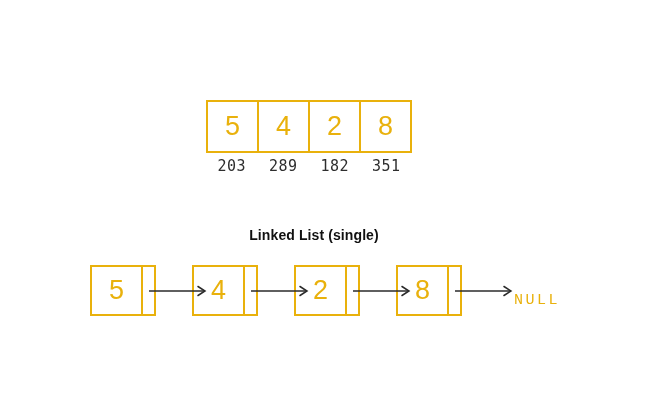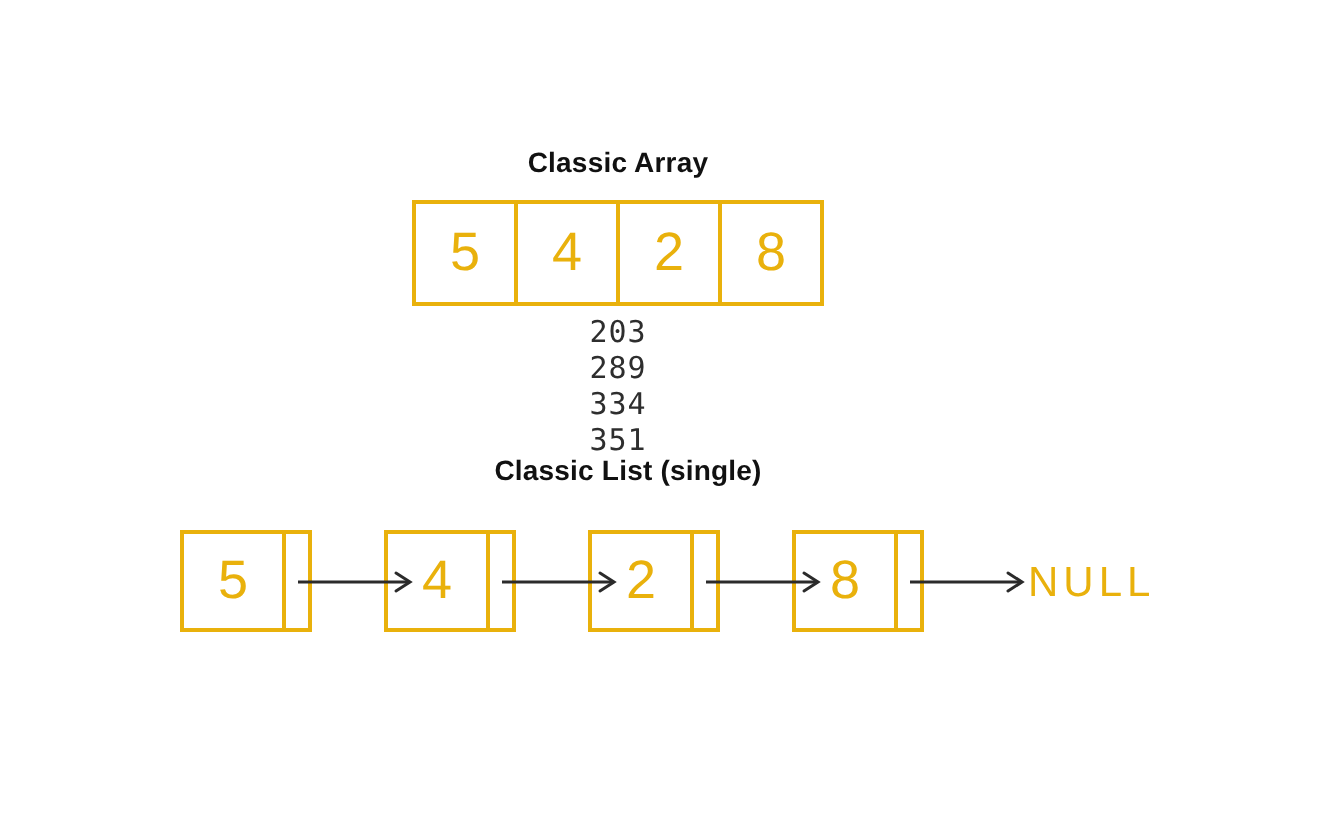--- a/index.html
+++ b/index.html
@@ -21,21 +21,21 @@
     position: absolute; left: 206px; top: 100px; width: 206px; height: 53px;
     display: flex; border: 2px solid var(--accent, #E9B10C); box-sizing: border-box;
   }
   .array-cell {
     flex: 1; display: flex; align-items: center; justify-content: center;
     border-right: 2px solid var(--accent, #E9B10C);
     font-size: 27px; color: var(--accent, #E9B10C);
   }
   .array-cell:last-child { border-right: none; }
 
-  .addresses { position: absolute; left: 206px; top: 157px; width: 206px; display: flex; flex-direction: column; }
+  .addresses { position: absolute; left: 206px; top: 157px; width: 206px; display: flex; }
   .address {
     flex: 1; text-align: center;
     font-family: "DejaVu Sans Mono", monospace;
     font-size: 15px; letter-spacing: 0.5px;
     color: var(--muted, #2E2E2E);
   }
 
   .node {
     position: absolute; top: 265px; width: 66px; height: 51px;
     border: 2px solid var(--accent, #E9B10C); box-sizing: border-box;
@@ -47,56 +47,55 @@
   }
   .node-pointer { width: 13px; border-left: 2px solid var(--accent, #E9B10C); box-sizing: border-box; }
 
   .arrow { position: absolute; top: 285px; width: 58px; height: 12px; color: var(--arrow, #2B2B2B); }
   .arrow line, .arrow polyline {
     stroke: currentColor; stroke-width: 1.5; fill: none;
     stroke-linecap: round; stroke-linejoin: miter;
   }
 
   .null-label {
-    position: absolute; left: 514px; top: 280px;
-    font-family: Liberation Sans, sans-serif;
-    font-size: 21px; letter-spacing: 2.5px;
+    position: absolute; left: 514px; top: 292px;
+    font-family: Liberation Mono, monospace;
+    font-size: 15px; letter-spacing: 2.5px;
     color: var(--accent, #E9B10C);
   }
 </style>
 </head>
 <body>
 
 <div class="canvas">
 
-  <div class="section-title" id="array-title">Classic Array</div>
 
   <div class="array">
     <div class="array-cell">
       <span>5</span>
     </div>
     <div class="array-cell">
       <span>4</span>
     </div>
     <div class="array-cell">
       <span>2</span>
     </div>
     <div class="array-cell">
       <span>8</span>
     </div>
   </div>
 
   <div class="addresses">
     <div class="address">203</div>
     <div class="address">289</div>
-    <div class="address">334</div>
+    <div class="address">182</div>
     <div class="address">351</div>
   </div>
 
-  <div class="section-title" id="list-title">Classic List (single)</div>
+  <div class="section-title" id="list-title">Linked List (single)</div>
 
   <div class="node" style="left:90px">
     <div class="node-value">5</div>
     <div class="node-pointer"></div>
   </div>
   <div class="node" style="left:192px">
     <div class="node-value">4</div>
     <div class="node-pointer"></div>
   </div>
   <div class="node" style="left:294px">

